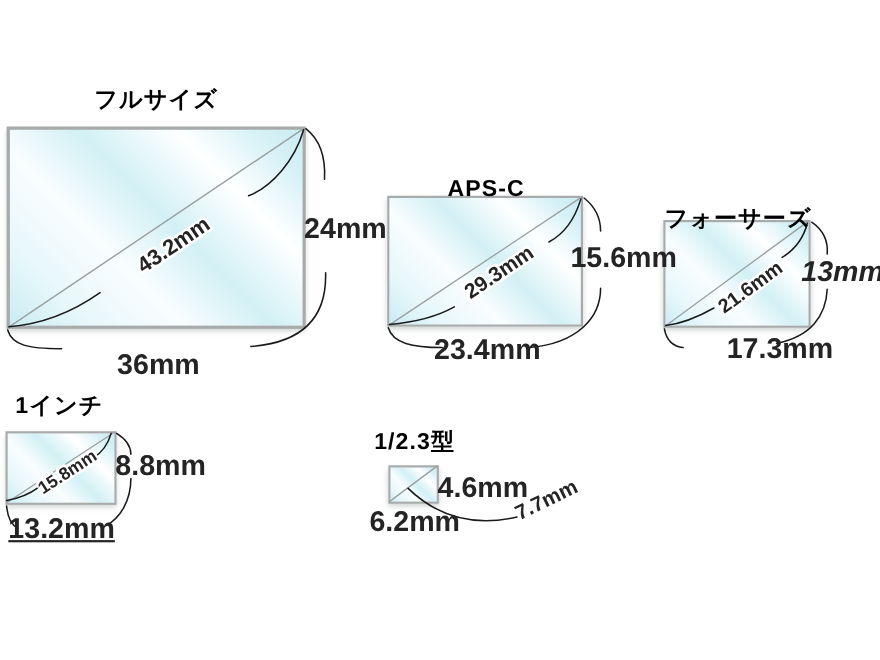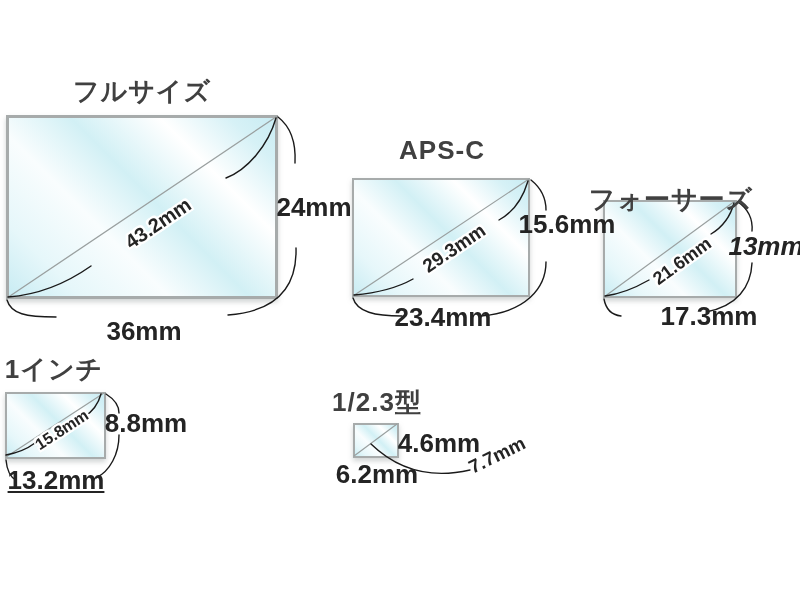--- a/index.html
+++ b/index.html
@@ -16,44 +16,44 @@
   #rect-full-size{left:6px;top:115px;width:272px;height:184px;border-width:3px;}
   #rect-aps-c{left:352px;top:178px;width:178px;height:119px;}
   #rect-four-thirds{left:603px;top:200px;width:134px;height:98px;}
   #rect-one-inch{left:5px;top:392px;width:101px;height:67px;}
   #rect-one-two-three{left:353px;top:423px;width:46px;height:35px;}
 
   #annotation-layer{position:absolute;left:0;top:0;width:800px;height:600px;pointer-events:none;}
 
   .label{position:absolute;transform:translate(-50%,-50%);white-space:nowrap;color:#242424;
          font-weight:bold;line-height:1;}
-  .title{color:#404040;font-size:26px;letter-spacing:1px;}
+  .title{color:#000000;font-size:21px;letter-spacing:1px;}
   .dim{font-size:26px;}
   .diag{
     text-shadow:-2px -2px 0 #fff,2px -2px 0 #fff,-2px 2px 0 #fff,2px 2px 0 #fff,
                 -2px 0 0 #fff,2px 0 0 #fff,0 -2px 0 #fff,0 2px 0 #fff;
   }
 
   
   #t-full-size{left:142px;top:91px;}
-  #t-aps-c{left:442px;top:150px;}
+  #t-aps-c{left:442px;top:172px;}
   #t-four-thirds{left:671px;top:175px;margin-top:24px;}
   #t-one-inch{left:54px;top:369px;}
   #t-one-two-three{left:377px;top:402px;}
 
   
   #d-full-size{left:158px;top:223px;transform:translate(-50%,-50%) rotate(-34deg);font-size:20px;}
   #d-aps-c{left:454px;top:248px;transform:translate(-50%,-50%) rotate(-34deg);font-size:19px;}
   #d-four-thirds{left:682px;top:261px;transform:translate(-50%,-50%) rotate(-36deg);font-size:18px;}
   #d-one-inch{left:62px;top:430px;transform:translate(-50%,-50%) rotate(-33deg);font-size:16px;}
   #d-one-two-three{left:497px;top:455px;transform:translate(-50%,-50%) rotate(-26deg);font-size:19px;}
 
   
   #h-full-size{left:314px;top:207px;}
-  #h-aps-c{left:567px;top:224px;text-align:right;}
+  #h-aps-c{left:567px;top:234px;text-align:right;}
   #h-four-thirds{left:766px;top:246px;font-style:italic;}
   #h-one-inch{left:146px;top:423px;}
   #h-one-two-three{left:439px;top:443px;}
 
   
   #w-full-size{left:144px;top:331px;}
   #w-aps-c{left:443px;top:317px;}
   #w-four-thirds{left:661px;top:316px;margin-left:48px;}
   #w-one-inch{left:56px;top:480px;text-decoration:underline;}
   #w-one-two-three{left:377px;top:474px;}

